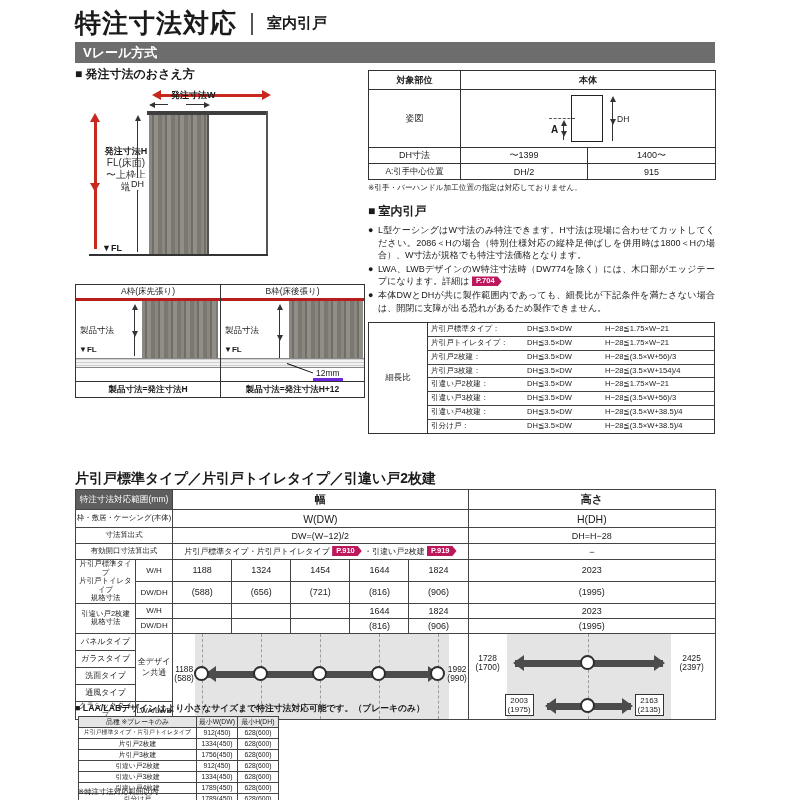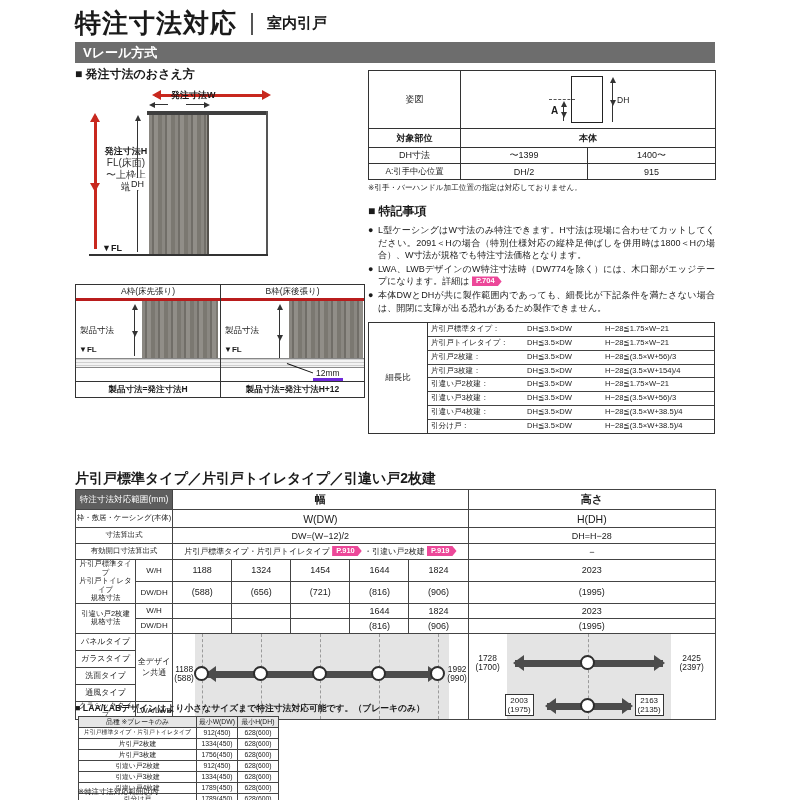--- a/index.html
+++ b/index.html
@@ -35,21 +35,21 @@
   .big-h{height:7px;background:#4c4c4c;}
   .big-h::before{left:-10px;border:8px solid transparent;border-right:11px solid #4c4c4c;}
   .big-h::after{right:-10px;border:8px solid transparent;border-left:11px solid #4c4c4c;}
   .dot{position:absolute;width:11px;height:11px;border-radius:50%;background:#fff;border:2.5px solid #2d2d2d;box-sizing:content-box;}
   .dashv{position:absolute;width:0;border-left:1px dashed #9a9a9a;}
   .wood{background:repeating-linear-gradient(90deg,#8a8781 0 3px,#716e68 3px 5px,#918e88 5px 9px,#7b7871 9px 13px);}
   
   .lh{position:absolute;left:75px;top:66px;}
   .diag1{position:absolute;left:75px;top:86px;width:290px;height:176px;}
   .lbl-b{font-weight:bold;font-size:9px;}
-  .badge{display:inline-block;background:#ec4899;color:#fff;font-size:7.5px;font-weight:bold;line-height:10px;padding:0 7px 0 4px;clip-path:polygon(0 0,86% 0,100% 50%,86% 100%,0 100%);vertical-align:1px;}
+  .badge{display:inline-block;background:#be185d;color:#fff;font-size:7.5px;font-weight:bold;line-height:10px;padding:0 7px 0 4px;clip-path:polygon(0 0,86% 0,100% 50%,86% 100%,0 100%);vertical-align:1px;}
   .frames{position:absolute;left:75px;top:284px;width:290px;border:1.5px solid #333;box-sizing:border-box;display:flex;}
   .fr{width:50%;box-sizing:border-box;}
   .fr+.fr{border-left:1px solid #333;}
   .fr .ft{font-size:8.5px;text-align:center;border-bottom:3px solid #b91c1c;line-height:13px;height:13px;}
   .fr .fd{position:relative;height:80px;overflow:hidden;}
   .fr .fc{font-size:8.5px;font-weight:bold;text-align:center;border-top:1px solid #333;line-height:15px;height:15px;}
   .floorband{position:absolute;left:0;right:0;height:8px;background:repeating-linear-gradient(180deg,#cfcfcf 0 1px,#f2f2f2 1px 3px);border-top:1px solid #888;border-bottom:1px solid #888;}
   
   .rc{position:absolute;left:368px;top:66px;width:347px;}
   .mhead{display:flex;justify-content:space-between;align-items:flex-end;}
@@ -154,56 +154,56 @@
 </div>
 
 <div class="rc">
   <table class="mtable">
     <colgroup>
         <col style="width:92px">
         <col style="width:127px">
         <col style="width:128px">
       </colgroup>
     <tbody>
-        <tr style="height:58px;">
+        <tr style="height:19px;">
+      <td style="font-weight:bold;">対象部位</td>
+      <td colspan="2" style="font-weight:bold;">本体</td>
+    </tr>
+    <tr style="height:58px;">
       <td>姿図</td>
       <td colspan="2">
         <div style="position:relative;width:150px;height:54px;margin:0 auto;">
           <div class="abs" style="left:58px;top:3px;width:32px;height:47px;border:1.5px solid #222;background:#fff;box-sizing:border-box;"></div>
           <div class="abs" style="left:36px;top:26px;width:26px;border-top:1px dashed #555;"></div>
           <div class="dar-h thin-v" style="left:50px;top:30px;height:18px;"></div>
           <div class="abs" style="left:38px;top:32px;font-weight:bold;font-size:10px;">A</div>
           <div class="dar-h thin-v" style="left:99px;top:6px;height:43px;"></div>
           <div class="abs" style="left:104px;top:22px;font-size:8.5px;">DH</div>
         </div>
       </td>
-    </tr>
-    <tr style="height:19px;">
-      <td style="font-weight:bold;">対象部位</td>
-      <td colspan="2" style="font-weight:bold;">本体</td>
     </tr>
     <tr>
       <td>DH寸法</td>
       <td>〜1399</td>
       <td>1400〜</td>
     </tr>
     <tr>
       <td style="font-size:8.4px;">A:引手中心位置</td>
       <td>DH/2</td>
       <td>915</td>
     </tr>
   </tbody>
     </table>
   <div class="notesmall">※引手・バーハンドル加工位置の指定は対応しておりません。</div>
 
-  <div class="tokki h2">■ 特記事項</div>
+  <div class="tokki h2">■ 室内引戸</div>
   <div class="bullets">
     <div class="bullet">
       <span class="bchar">●</span>
-      <span>L型ケーシングはW寸法のみ特注できます。H寸法は現場に合わせてカットしてください。2091＜Hの場合（特別仕様対応の縦枠足伸ばしを併用時は1800＜Hの場合）、W寸法が規格でも特注寸法価格となります。</span>
+      <span>L型ケーシングはW寸法のみ特注できます。H寸法は現場に合わせてカットしてください。2086＜Hの場合（特別仕様対応の縦枠足伸ばしを併用時は1800＜Hの場合）、W寸法が規格でも特注寸法価格となります。</span>
     </div>
     <div class="bullet">
       <span class="bchar">●</span>
       <span><span>LWA、LWBデザインのW特注寸法時（DW774を除く）には、木口部がエッジテープになります。詳細は</span> <span class="badge">P.704</span></span>
     </div>
     <div class="bullet">
       <span class="bchar">●</span>
       <span>本体DWとDHが共に製作範囲内であっても、細長比が下記条件を満たさない場合は、開閉に支障が出る恐れがあるため製作できません。</span>
     </div>
   </div>

